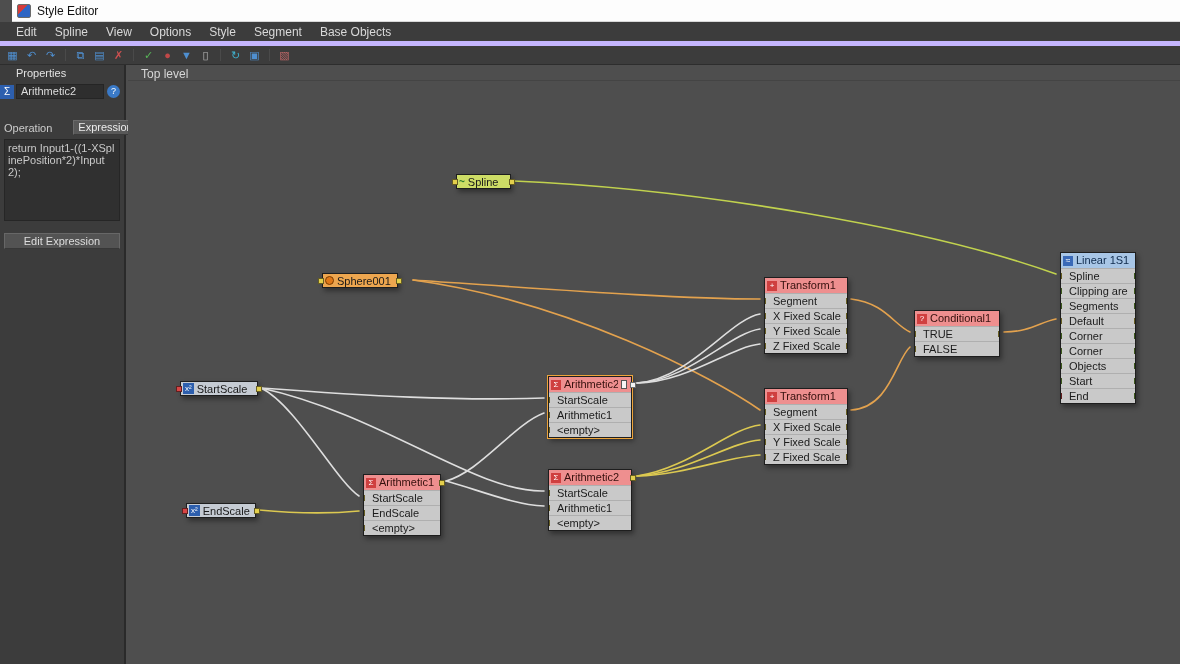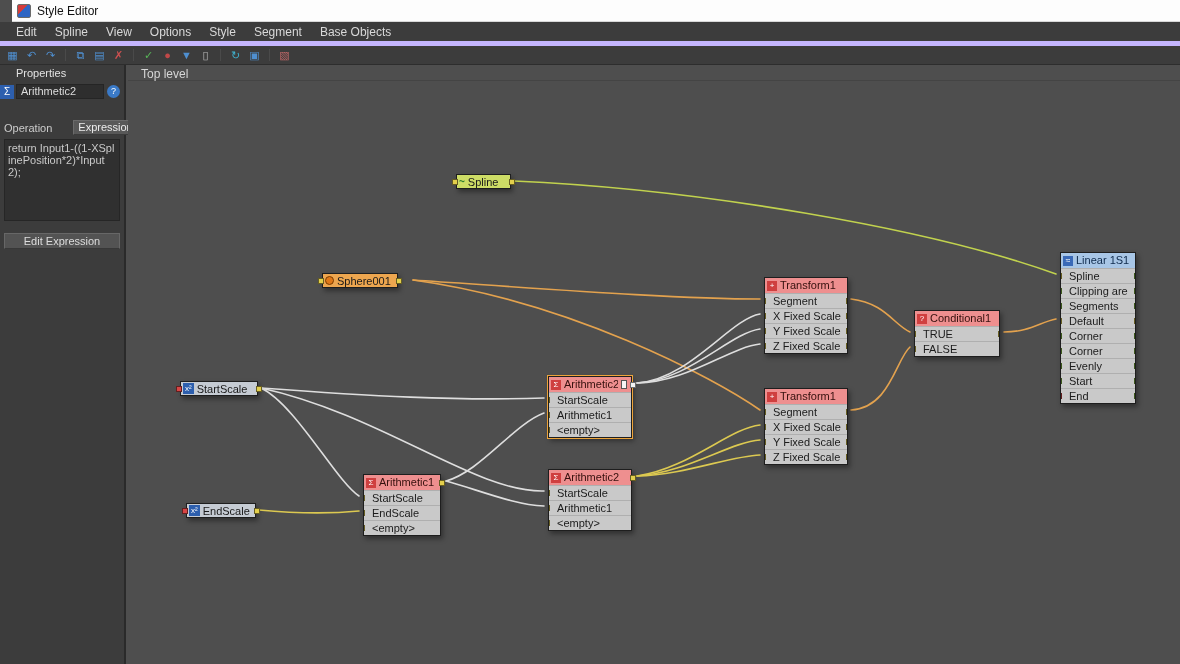--- a/index.html
+++ b/index.html
@@ -366,21 +366,21 @@
         <span>Corner</span>
         <span class="port right p-green"></span>
       </div>
       <div class="node-row">
         <span class="port left p-green"></span>
         <span>Corner</span>
         <span class="port right p-green"></span>
       </div>
       <div class="node-row">
         <span class="port left p-green"></span>
-        <span>Evenly</span>
+        <span>Objects</span>
         <span class="port right p-green"></span>
       </div>
       <div class="node-row">
         <span class="port left p-green"></span>
         <span>Start</span>
         <span class="port right p-green"></span>
       </div>
       <div class="node-row">
         <span class="port left p-red"></span>
         <span>End</span>

